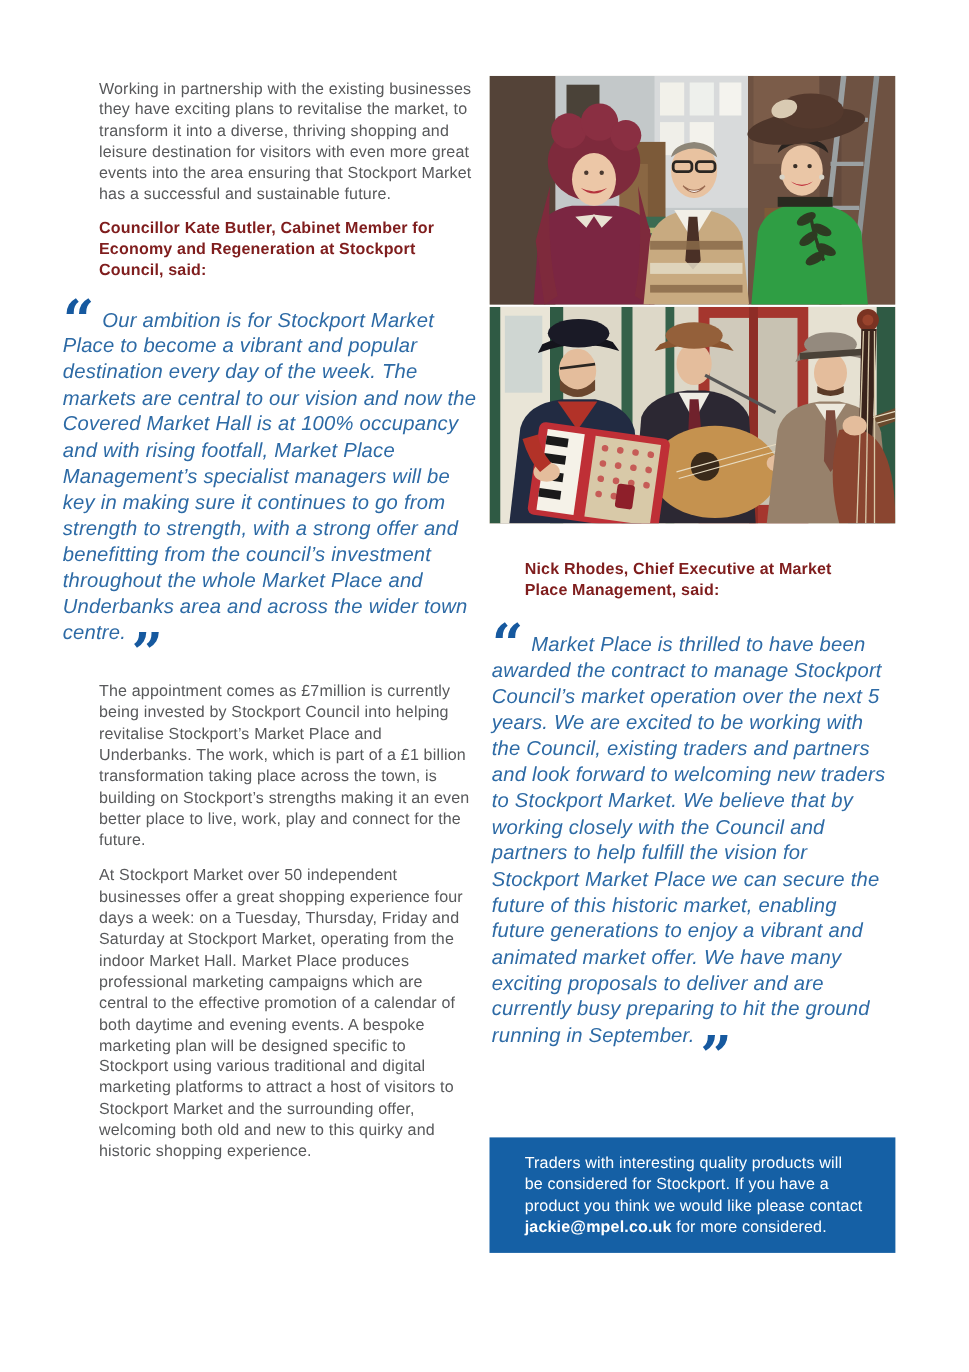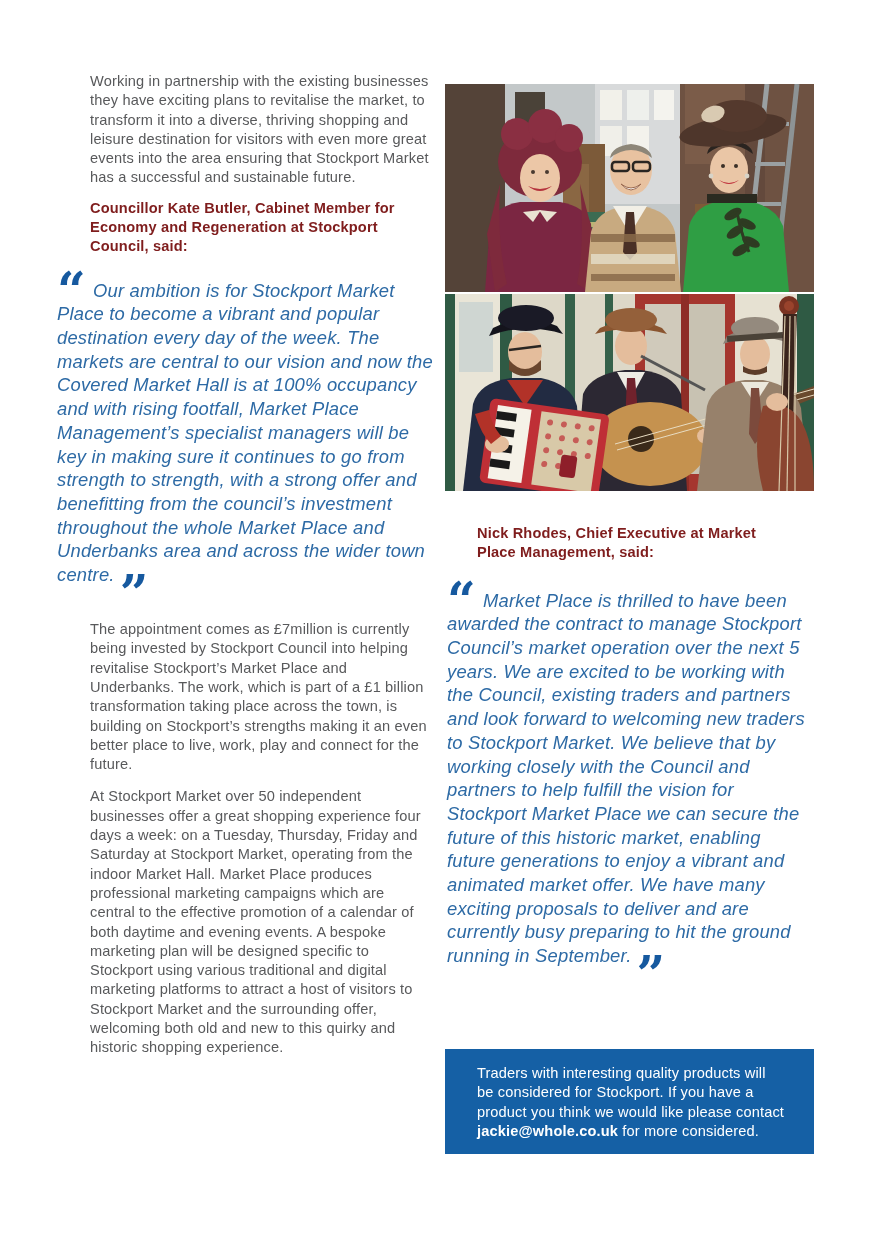--- a/index.html
+++ b/index.html
@@ -5,21 +5,21 @@
   html,body { margin:0; padding:0; background:#ffffff; }
   body {
     width:881px; height:1247px; position:relative; overflow:hidden;
     font-family:"Liberation Sans", sans-serif;
     -webkit-font-smoothing:antialiased;
   }
   .page { position:absolute; inset:0; background:#ffffff;padding-left:40px; }
 
   
   .col-left  { position:absolute; left:90px;  top:72px; width:342px; }
-  .col-right { position:absolute; left:445px; top:84px; width:369px; }
+  .col-right { position:absolute; left:445px; top:69px; width:369px; }
 
   
   .body-text {
     font-size:14.6px; line-height:19.3px; letter-spacing:.15px;
     color:#58595B; margin:0 0 11px 0;
   }
   .heading {
     font-size:14.6px; line-height:19.3px; letter-spacing:.15px;
     color:#7f1d1d; font-weight:bold; margin:0;
   }
@@ -252,16 +252,16 @@
           <line x1="350" y1="22" x2="350" y2="197"></line>
         </g>
         <ellipse cx="332" cy="108" rx="11" ry="9" fill="#e4bd9c"></ellipse>
       </svg>
     </div>
 
     <h3 class="heading indented">Nick Rhodes, Chief Executive at Market Place Management, said:</h3>
 
     <div class="quote"><span class="qmark open">“</span><span>Market Place is thrilled to have been awarded the contract to manage Stockport Council’s market operation over the next 5 years. We are excited to be working with the Council, existing traders and partners and look forward to welcoming new traders to Stockport Market. We believe that by working closely with the Council and partners to help fulfill the vision for Stockport Market Place we can secure the future of this historic market, enabling future generations to enjoy a vibrant and animated market offer. We have many exciting proposals to deliver and are currently busy preparing to hit the ground running in September.</span><span class="qmark close">”</span></div>
 
-    <div class="callout"><span>Traders with interesting quality products will be considered for Stockport. If you have a product you think we would like please contact </span><a class="email" href="#">jackie@whole.co.uk</a><span> for more considered.</span></div>
+    <div class="callout"><span>Traders with interesting quality products will be considered for Stockport. If you have a product you think we would like please contact </span><a class="email" href="#">jackie@mpel.co.uk</a><span> for more considered.</span></div>
   </div>
 
 </div>
 
 </body></html>

